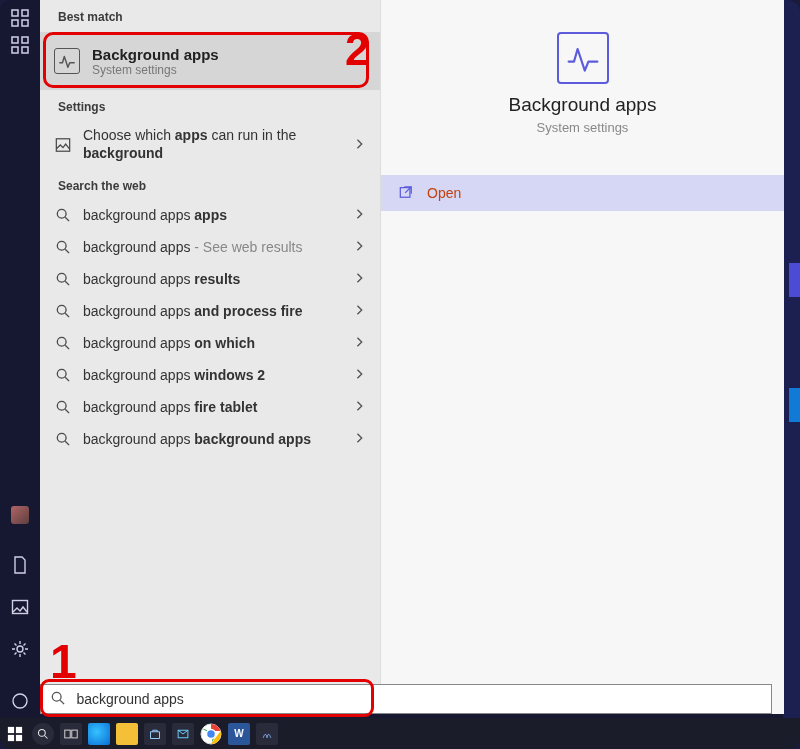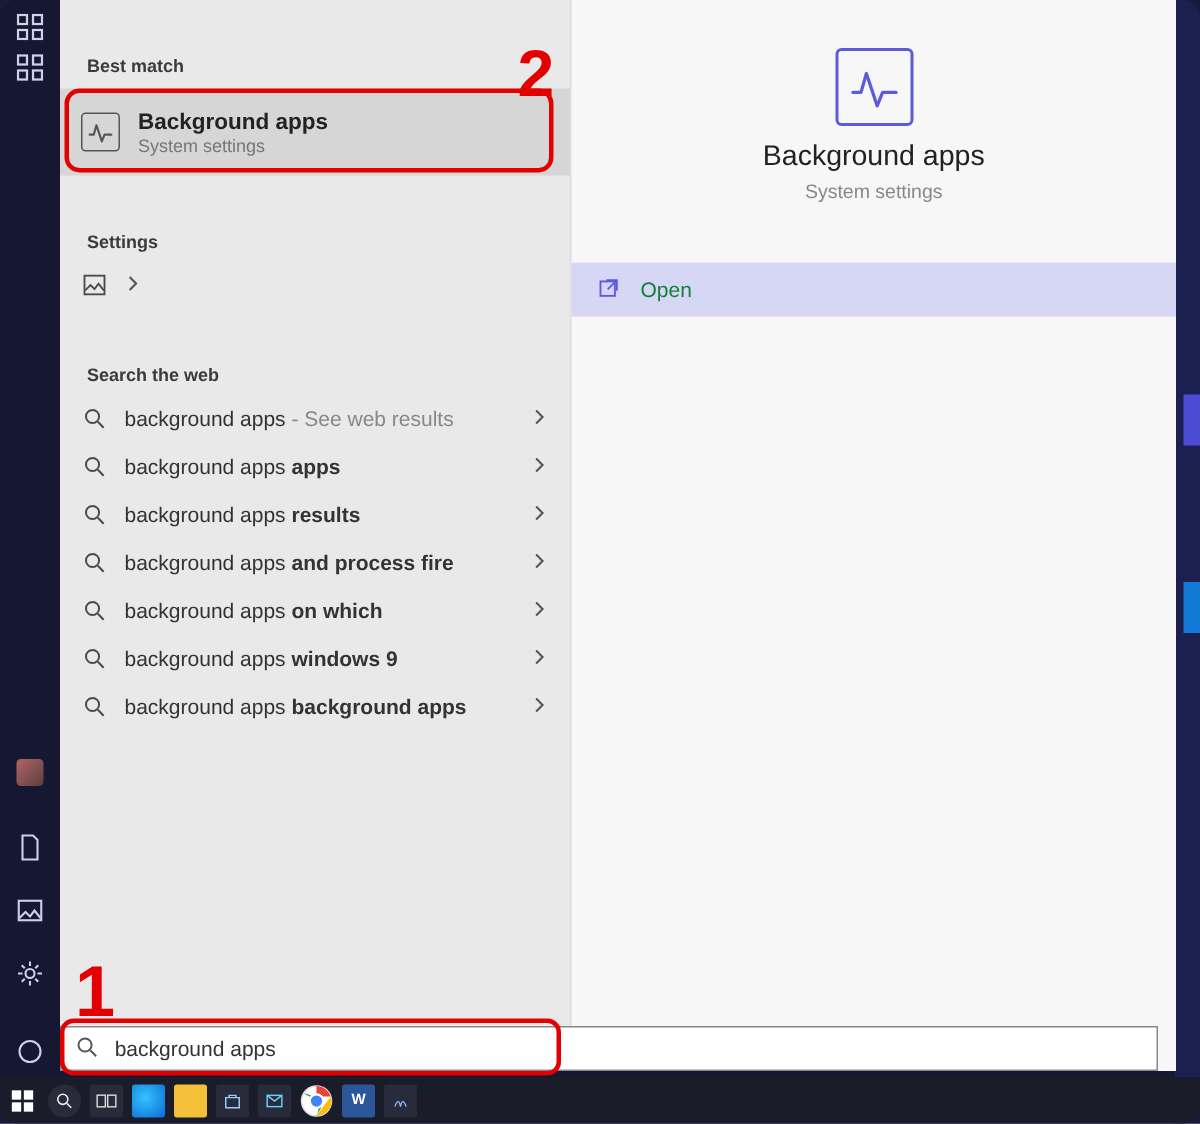--- a/index.html
+++ b/index.html
@@ -19,21 +19,21 @@
   .ico-img  { top:598px; }
   .ico-gear { top:640px; }
   .ico-circ { top:692px; }
 
   
   .panel { position:absolute; left:40px; top:0; width:744px; height:714px; background:#e9e9e9; }
   .panel-left { position:absolute; left:0; top:0; width:340px; height:714px; background:#e9e9e9; }
   .panel-right { position:absolute; left:340px; top:0; width:404px; height:714px; background:#f7f7f7; border-left:1px solid #ddd;}
 
   
-  .section-label { font-size:12px; font-weight:600; color:#3b3b3b; padding:10px 0 6px 18px;margin-top:27px; }
+  .section-label { font-size:12px; font-weight:600; color:#3b3b3b; padding:10px 0 6px 18px; }
   .best-match { position:relative; margin:2px 0 0 0; height:58px; background:#d6d6d6; display:flex; align-items:center; padding-left:14px; cursor:pointer;}
   .best-match .ic { width:26px; height:26px; border:1.5px solid #555; border-radius:3px; display:flex; align-items:center; justify-content:center; margin-right:12px; flex-shrink:0;}
   .best-match .txtcol { display:flex; flex-direction:column; }
   .best-match .title { font-size:15px; color:#222; font-weight:600;}
   .best-match .sub { font-size:12px; color:#777;}
   .annot-box-2 { position:absolute; left:3px; top:0; width:326px; height:56px; border:3px solid #e30000; border-radius:10px; pointer-events:none;}
   .annot-num-2 { position:absolute; left:345px; top:28px; font-size:44px; font-weight:800; color:#e30000; line-height:1;}
 
   .settings-list { padding:0; }
   .item { display:flex; align-items:center; padding:7px 12px 7px 14px; cursor:pointer; }
@@ -42,21 +42,21 @@
   .item .lbl b { font-weight:600; }
   .item .chev { width:14px; height:14px; flex-shrink:0; color:#555; }
   .item.two-line .lbl { line-height:1.25; }
 
   
   .big-icon { margin:32px auto 8px auto; width:52px; height:52px; border:2px solid #5b5bdc; border-radius:4px; display:flex; align-items:center; justify-content:center; }
   .r-title { text-align:center; font-size:19px; color:#222; margin-top:10px; }
   .r-sub   { text-align:center; font-size:13px; color:#888; margin-top:4px; }
   .open-row { margin-top:40px; height:36px; background:#d6d6f5; display:flex; align-items:center; padding-left:18px; cursor:pointer; }
   .open-row .oic { width:16px; height:16px; margin-right:12px; color:#5b5bdc;}
-  .open-row .olbl { font-size:14px; color:#15803d; }
+  .open-row .olbl { font-size:14px; color:#c2410c; }
 
   
   .search-bar { position:absolute; left:40px; top:684px; width:732px; height:30px; background:#fff; border:1px solid #888; display:flex; align-items:center; padding-left:10px; }
   .search-bar .sic { width:16px; height:16px; margin-right:10px; color:#555; }
   .search-bar input { border:none; outline:none; font-size:14px; color:#333; width:100%; background:transparent; }
   .annot-box-1 { position:absolute; left:40px; top:679px; width:334px; height:38px; border:3px solid #e30000; border-radius:9px; pointer-events:none;}
   .annot-num-1 { position:absolute; left:50px; top:638px; font-size:48px; font-weight:800; color:#e30000; line-height:1;}
 
   
   .taskbar { position:absolute; left:0; top:718px; width:800px; height:31px; background:#1b1c2a; display:flex; align-items:center; padding-left:4px; gap:6px; }
@@ -145,65 +145,68 @@
 
       <div class="section-label">Settings</div>
       <div class="settings-list">
         <div class="item two-line">
           <span class="lic">
             <svg viewBox="0 0 18 18" width="16" height="16">
                 <rect x="1.5" y="2" width="15" height="14" fill="none" stroke="#4a4a4a" stroke-width="1.4"></rect>
                 <path d="M2 13l4-4 3 3 3-4 4 5" fill="none" stroke="#4a4a4a" stroke-width="1.4"></path>
               </svg>
           </span>
+          <span class="lbl">
+            <span>Choose which </span><b>apps</b><span> can run in the </span><b>background</b><span></span>
+          </span>
           <span class="chev">
               <svg viewBox="0 0 14 14" width="12" height="12">
                 <path d="M4 2l5 5-5 5" fill="none" stroke="#555" stroke-width="1.6"></path>
               </svg>
             </span>
         </div>
       </div>
 
       <div class="section-label">Search the web</div>
       <div class="settings-list" id="web-list">
           <div class="item">
             <span class="lic">
               <svg viewBox="0 0 16 16" width="14" height="14">
                 <circle cx="6.5" cy="6.5" r="5" fill="none" stroke="#4a4a4a" stroke-width="1.5"></circle>
                 <path d="M10.5 10.5L15 15" stroke="#4a4a4a" stroke-width="1.5"></path>
               </svg>
             </span>
+            <span class="lbl"><span>background apps </span><b>apps</b><span style="color:#888"></span></span>
+            <span class="chev">
+              <svg viewBox="0 0 14 14" width="12" height="12">
+                <path d="M4 2l5 5-5 5" fill="none" stroke="#555" stroke-width="1.6"></path>
+              </svg>
+            </span>
+          </div>
+          <div class="item">
+            <span class="lic">
+              <svg viewBox="0 0 16 16" width="14" height="14">
+                <circle cx="6.5" cy="6.5" r="5" fill="none" stroke="#4a4a4a" stroke-width="1.5"></circle>
+                <path d="M10.5 10.5L15 15" stroke="#4a4a4a" stroke-width="1.5"></path>
+              </svg>
+            </span>
             <span class="lbl"><span>background apps</span><b></b><span style="color:#888"> - See web results</span></span>
             <span class="chev">
               <svg viewBox="0 0 14 14" width="12" height="12">
                 <path d="M4 2l5 5-5 5" fill="none" stroke="#555" stroke-width="1.6"></path>
               </svg>
             </span>
           </div>
           <div class="item">
             <span class="lic">
               <svg viewBox="0 0 16 16" width="14" height="14">
                 <circle cx="6.5" cy="6.5" r="5" fill="none" stroke="#4a4a4a" stroke-width="1.5"></circle>
                 <path d="M10.5 10.5L15 15" stroke="#4a4a4a" stroke-width="1.5"></path>
               </svg>
             </span>
-            <span class="lbl"><span>background apps </span><b>apps</b><span style="color:#888"></span></span>
-            <span class="chev">
-              <svg viewBox="0 0 14 14" width="12" height="12">
-                <path d="M4 2l5 5-5 5" fill="none" stroke="#555" stroke-width="1.6"></path>
-              </svg>
-            </span>
-          </div>
-          <div class="item">
-            <span class="lic">
-              <svg viewBox="0 0 16 16" width="14" height="14">
-                <circle cx="6.5" cy="6.5" r="5" fill="none" stroke="#4a4a4a" stroke-width="1.5"></circle>
-                <path d="M10.5 10.5L15 15" stroke="#4a4a4a" stroke-width="1.5"></path>
-              </svg>
-            </span>
             <span class="lbl"><span>background apps </span><b>results</b><span style="color:#888"></span></span>
             <span class="chev">
               <svg viewBox="0 0 14 14" width="12" height="12">
                 <path d="M4 2l5 5-5 5" fill="none" stroke="#555" stroke-width="1.6"></path>
               </svg>
             </span>
           </div>
           <div class="item">
             <span class="lic">
               <svg viewBox="0 0 16 16" width="14" height="14">
@@ -232,21 +235,35 @@
               </svg>
             </span>
           </div>
           <div class="item">
             <span class="lic">
               <svg viewBox="0 0 16 16" width="14" height="14">
                 <circle cx="6.5" cy="6.5" r="5" fill="none" stroke="#4a4a4a" stroke-width="1.5"></circle>
                 <path d="M10.5 10.5L15 15" stroke="#4a4a4a" stroke-width="1.5"></path>
               </svg>
             </span>
-            <span class="lbl"><span>background apps </span><b>windows 9</b><span style="color:#888"></span></span>
+            <span class="lbl"><span>background apps </span><b>windows 2</b><span style="color:#888"></span></span>
+            <span class="chev">
+              <svg viewBox="0 0 14 14" width="12" height="12">
+                <path d="M4 2l5 5-5 5" fill="none" stroke="#555" stroke-width="1.6"></path>
+              </svg>
+            </span>
+          </div>
+          <div class="item">
+            <span class="lic">
+              <svg viewBox="0 0 16 16" width="14" height="14">
+                <circle cx="6.5" cy="6.5" r="5" fill="none" stroke="#4a4a4a" stroke-width="1.5"></circle>
+                <path d="M10.5 10.5L15 15" stroke="#4a4a4a" stroke-width="1.5"></path>
+              </svg>
+            </span>
+            <span class="lbl"><span>background apps </span><b>fire tablet</b><span style="color:#888"></span></span>
             <span class="chev">
               <svg viewBox="0 0 14 14" width="12" height="12">
                 <path d="M4 2l5 5-5 5" fill="none" stroke="#555" stroke-width="1.6"></path>
               </svg>
             </span>
           </div>
           <div class="item">
             <span class="lic">
               <svg viewBox="0 0 16 16" width="14" height="14">
                 <circle cx="6.5" cy="6.5" r="5" fill="none" stroke="#4a4a4a" stroke-width="1.5"></circle>

